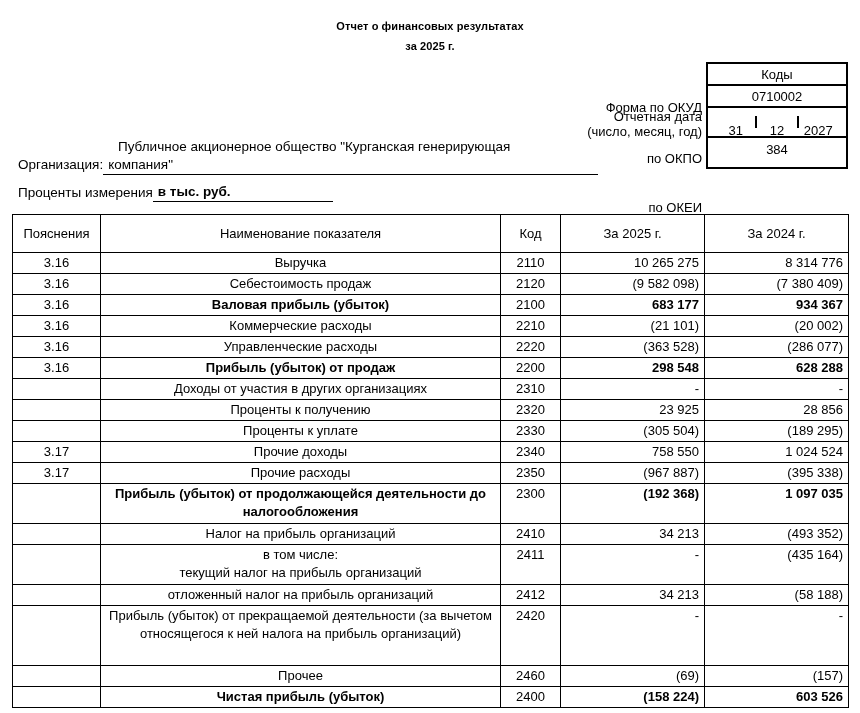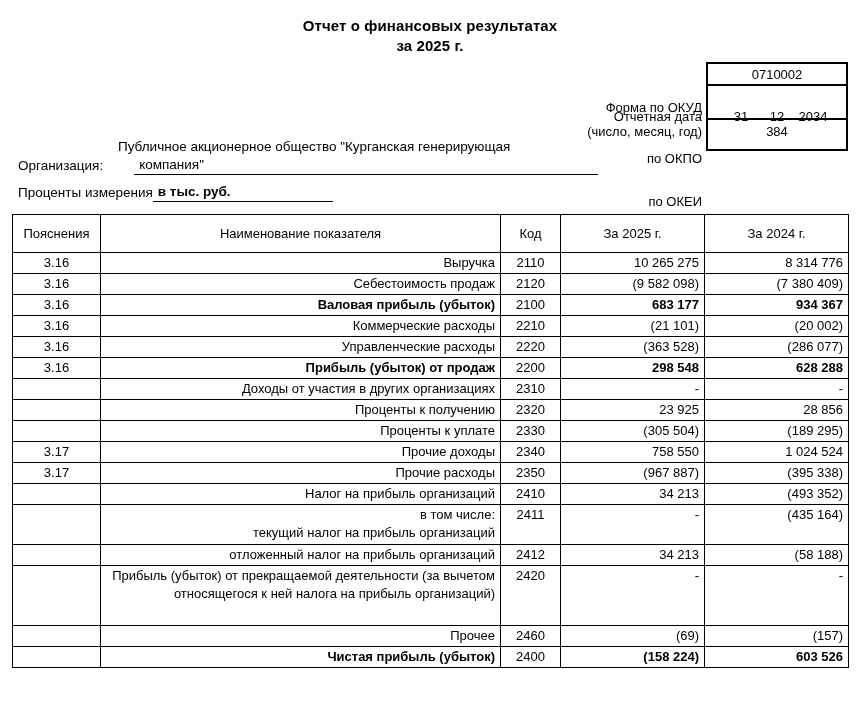--- a/index.html
+++ b/index.html
@@ -15,21 +15,21 @@
     position: relative;
     overflow: hidden;
   }
 
   
   .title-block {
     text-align: center;
     padding-top: 16px;
   }
   .title-line {
-    font-size: 15px;
+    font-size: 11px;
     font-weight: bold;
     line-height: 20px;
     letter-spacing: 0.1px;
   }
 
   
   .header-area {
     position: relative;
     height: 146px;
     margin-top: 6px;
@@ -51,21 +51,21 @@
     text-align: center;
     font-size: 13px;
     box-sizing: border-box;
   }
   .codes-row:last-child {
     border-bottom: none;
   }
   .codes-row.date-row {
     display: flex;
     height: 30px;
-    padding: 16px;
+    padding: 8px;
   }
   .codes-row.date-row .date-cell {
     flex: 1;
     border-right: 2px solid #000;
     line-height: 30px;
     text-align: center;
     font-size: 13px;
     box-sizing: border-box;
   }
   .codes-row.date-row .date-cell:last-child {
@@ -80,40 +80,39 @@
     position: absolute;
     right: 158px;
     text-align: right;
     font-size: 13px;
     line-height: 15px;
     white-space: nowrap;
   }
   .lbl-okud  { top: 38px; }
   .lbl-date  { top: 47px; }
   .lbl-okpo  { top: 89px; }
-  .lbl-okei  { top: 132px; }
+  .lbl-okei  { top: 138px; }
 
   
   .org-area {
     position: absolute;
     left: 18px;
     top: 76px;
     width: 580px;
     font-size: 13.5px;
   }
   .org-name-top {
     padding-left: 100px;
     line-height: 18px;
     white-space: nowrap;
   }
   .org-row {
     display: flex;
-    align-items: center;
+    align-items: flex-start;
     line-height: 18px;
-    gap: 31px;
   }
   .org-row .org-label { white-space: nowrap; }
   .org-row .org-value {
     flex: 1;
     border-bottom: 1.5px solid #000;
     padding-left: 5px;
     white-space: nowrap;
   }
   .unit-row {
     display: flex;
@@ -153,21 +152,21 @@
     font-weight: normal;
     font-size: 13px;
   }
   col.c-note { width: 88px; }
   col.c-name { width: 400px; }
   col.c-code { width: 60px; }
   col.c-cur  { width: 144px; }
   col.c-prev { width: 144px; }
 
   td.note  { text-align: center; height: 20px; }
-  td.name  { text-align: right; }
+  td.name  { text-align: center; }
   td.code  { text-align: center; }
   td.val   { text-align: right; }
 
   tr.body-row td { height: 20px; line-height: 18px; }
   tr.tall2 td { height: 40px; }
   tr.tall3 td { height: 60px; }
 
   .bold { font-weight: bold; }
   .ind1 { padding-left: 22px; }
   .ind2 { padding-left: 14px; }
@@ -176,25 +175,26 @@
 <body>
 
 <div class="title-block">
   <div class="title-line">Отчет о финансовых результатах</div>
   <div class="title-line">за 2025 г.</div>
 </div>
 
 <div class="header-area">
 
   <div class="codes-box">
+    <div class="codes-row">Коды</div>
     <div class="codes-row okud-row">0710002</div>
     <div class="codes-row date-row">
       <div class="date-cell">31</div>
       <div class="date-cell">12</div>
-      <div class="date-cell">2034</div>
+      <div class="date-cell">2027</div>
     </div>
     <div class="codes-row okei-row">384</div>
   </div>
 
   <div class="side-label lbl-okud">Форма по ОКУД</div>
   <div class="side-label lbl-date">
     <div>Отчетная дата</div>
     <div>(число, месяц, год)</div>
   </div>
   <div class="side-label lbl-okpo">по ОКПО</div>
@@ -302,20 +302,27 @@
           <td class="val">758 550</td>
           <td class="val">1 024 524</td>
         </tr>
         <tr class="body-row">
           <td class="note">3.17</td>
           <td class="name">Прочие расходы</td>
           <td class="code">2350</td>
           <td class="val">(967 887)</td>
           <td class="val">(395 338)</td>
         </tr>
+        <tr class="body-row tall2">
+          <td class="note"></td>
+          <td class="name bold ind1">Прибыль (убыток) от продолжающейся деятельности до налогообложения</td>
+          <td class="code">2300</td>
+          <td class="val bold">(192 368)</td>
+          <td class="val bold">1 097 035</td>
+        </tr>
         <tr class="body-row">
           <td class="note"></td>
           <td class="name">Налог на прибыль организаций</td>
           <td class="code">2410</td>
           <td class="val">34 213</td>
           <td class="val">(493 352)</td>
         </tr>
         <tr class="body-row tall2">
           <td class="note"></td>
           <td class="name ind2">в том числе:<br>текущий налог на прибыль организаций</td>

